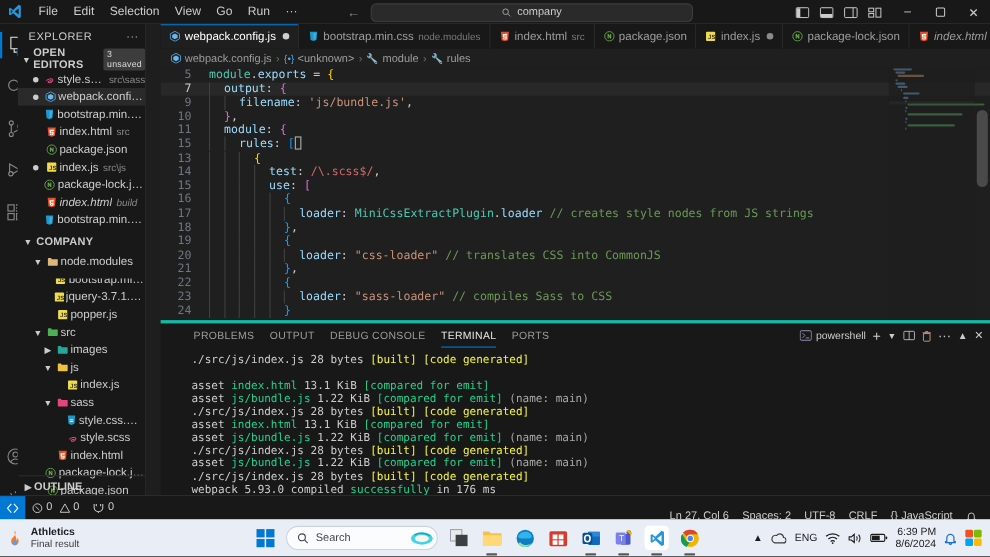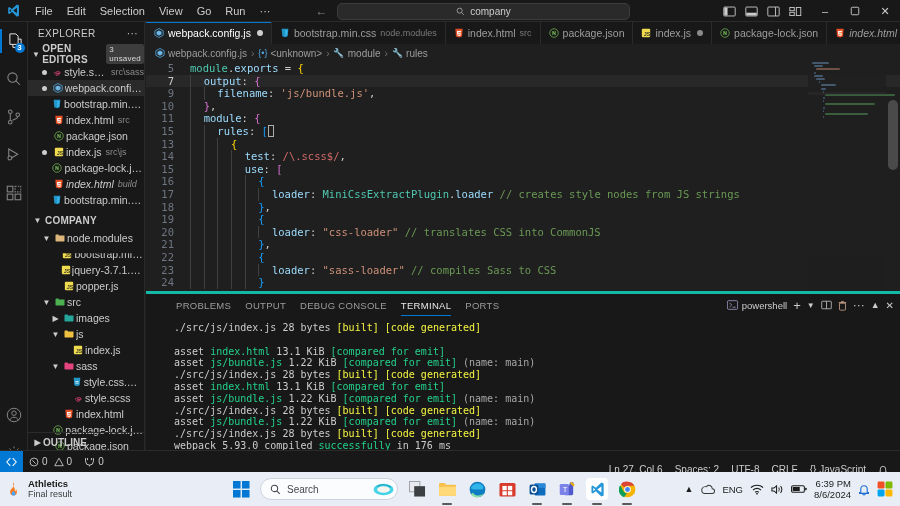--- a/index.html
+++ b/index.html
@@ -51,21 +51,21 @@
   }
   .badge {
     position: absolute; right: 3px; bottom: 7px; background: #0078d4; color: #fff;
     font-size: 8px; line-height: 10px; min-width: 10px; height: 10px; border-radius: 5px;
     text-align: center; padding: 0 2px; font-weight: 600;
   }
   .act-bottom { margin-top: auto; display: flex; flex-direction: column; }
 
   
   .sidebar {
-    position: absolute; left: 28px; top: 22px; width: 117px; height: 450px;
+    position: absolute; left: 16px; top: 22px; width: 117px; height: 450px;
     background: #181818; overflow: hidden; border-right: 1px solid #2b2b2b;
   }
   .sb-header {
     height: 22px; display: flex; align-items: center; justify-content: space-between;
     padding: 0 6px 0 10px; font-size: 10px; letter-spacing: .4px; color: #cccccc; font-weight: 400;
   }
   .sb-section-title {
     height: 20px; display: flex; align-items: center; gap: 2px; padding-left: 4px;
     font-size: 10px; font-weight: bold; color: #cccccc; letter-spacing: .2px;
   }

